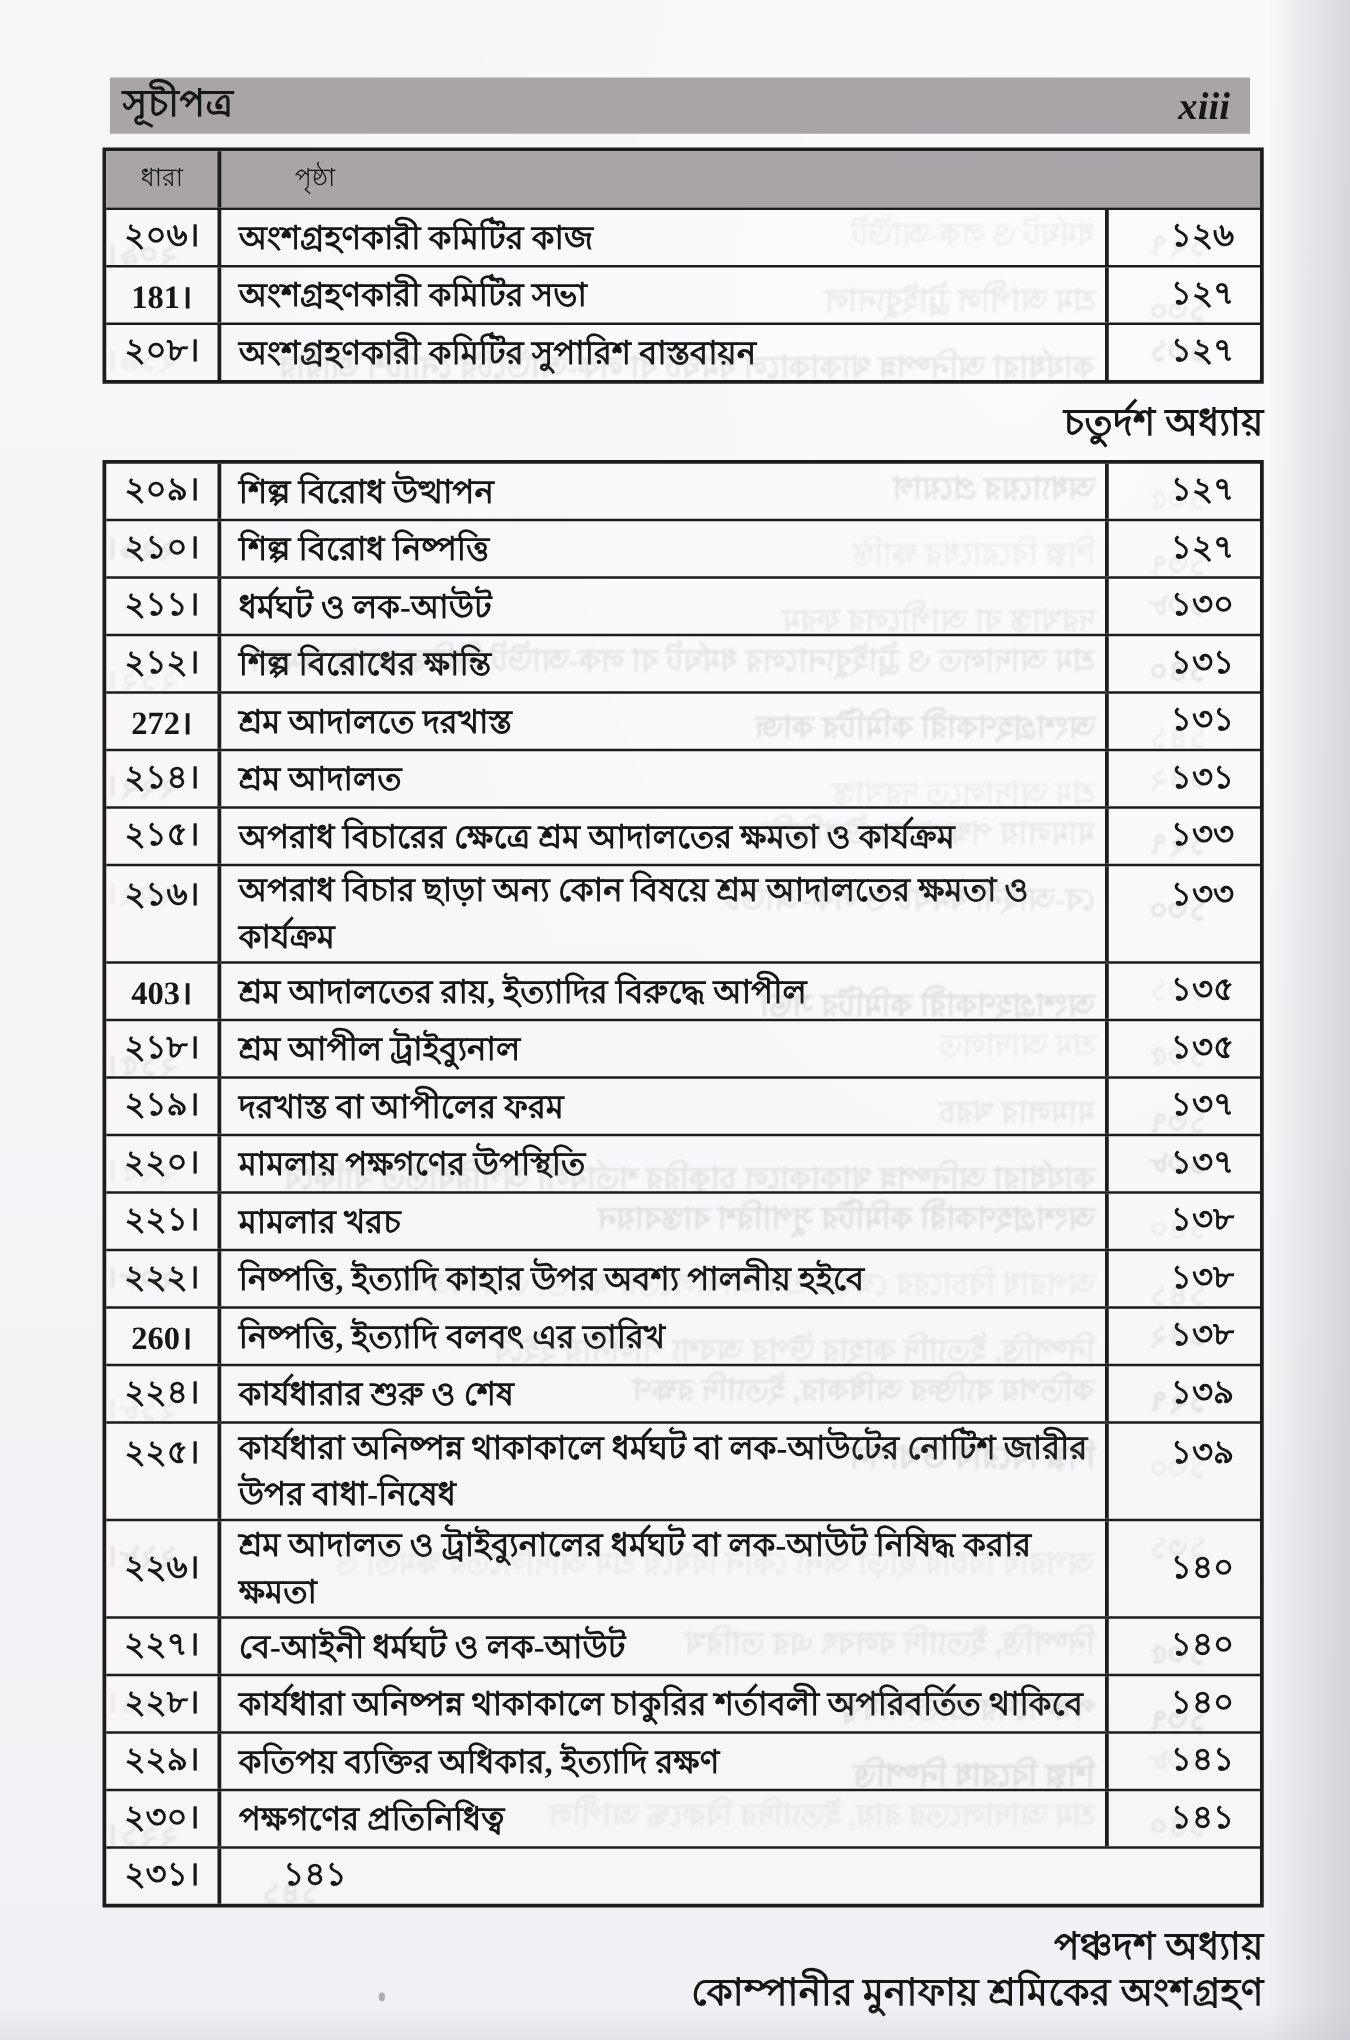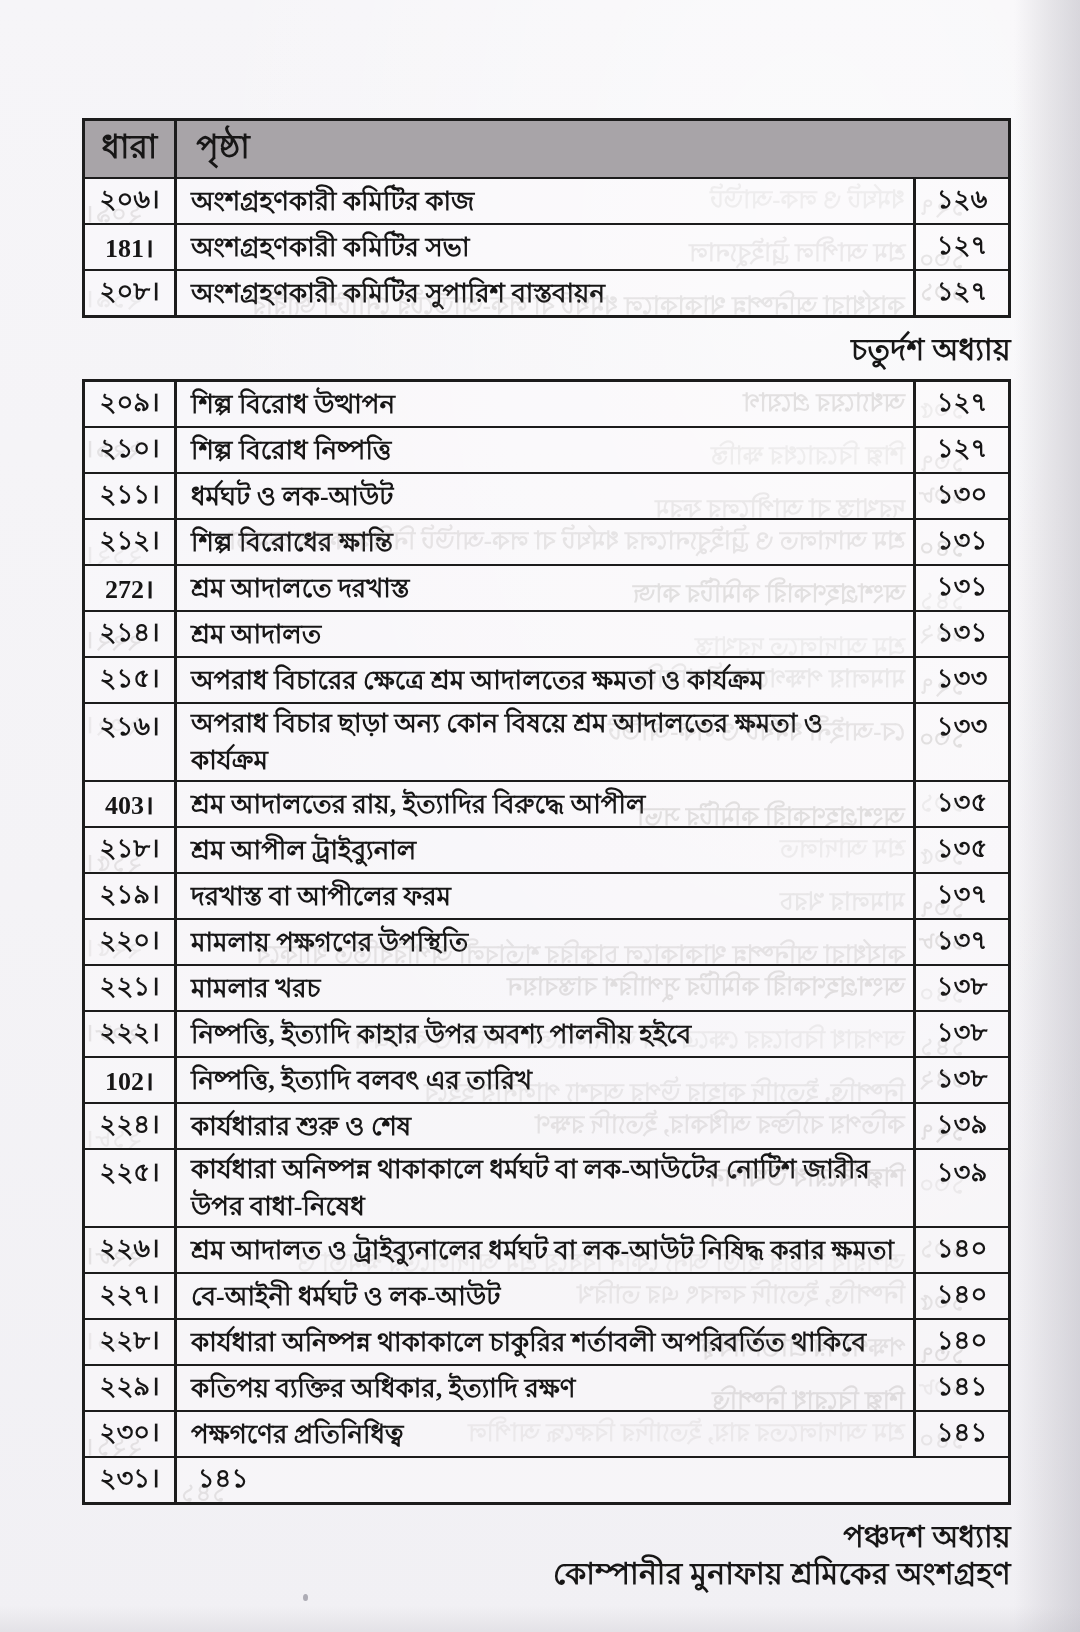--- a/index.html
+++ b/index.html
@@ -40,40 +40,44 @@
   .c-serial {
     width:92px; flex:0 0 92px; justify-content:center;
     border-right:3px solid var(--ink,#1c1c1c);
     font-size:26px; font-weight:700;
   }
   .c-subject {
     flex:1 1 auto; border-right:3px solid var(--ink,#1c1c1c);
     padding:1px 10px 1px 14px;
     font-size:26px; font-weight:700; line-height:37px; white-space:pre-line;
   }
-  .c-page { width:92px; flex:0 0 92px; justify-content:center; font-size:26px; font-weight:700; }
+  .c-page { width:92px; flex:0 0 92px; justify-content:center; font-size:26px; font-weight:700;margin-left:29px; }
   .trow.tall .cell { align-items:flex-start; }
   .trow.tall .c-serial, .trow.tall .c-page { padding-top:2px; }
   .trow.thead { background:var(--band,#a8a4a8); min-height:45px; }
-  .trow.thead .cell { font-size:33px; font-weight:700; justify-content:center; padding:0; }
+  .trow.thead .cell { font-size:20px; font-weight:400; justify-content:center; padding:0; }
   .chapter { text-align:right; font-weight:700; padding:13px 0 11px; }
   .chapter .ch-line { font-size:30px; line-height:37px; letter-spacing:.3px; }
   .ghost {
     position:absolute; right:8px; transform:scaleX(-1);
     color:#77716c; opacity:.14; filter:blur(.7px);
     font-weight:700; font-size:25px; white-space:nowrap; pointer-events:none;
   }
   .ghost.g-page { right:auto; left:3px; font-size:24px; }
   .ghost.g-serial { right:auto; left:2px; font-size:24px; }
   .speck { position:absolute; width:5px; height:7px; border-radius:50%; background:#6a6876; opacity:.5; }
 </style>
 </head>
 <body>
 
 <div class="page" style="--band: #a8a4a8; --ink: #1c1c1c;">
+  <div class="titlebar">
+    <span class="t-left">সূচীপত্র</span>
+    <span class="t-right">xiii</span>
+  </div>
   <div class="content">
       <div class="toc">
         <div class="trow thead">
           <div class="cell c-serial">ধারা</div>
           <div class="cell c-page">পৃষ্ঠা</div>
         </div>
         <div class="trow">
           <div class="cell c-serial">২০৬।<span class="ghost g-serial" style="top: 16px; opacity: 0.15;">২০৯।</span></div>
           <div class="cell c-subject">অংশগ্রহণকারী কমিটির কাজ<span class="ghost " style="top: 2px; opacity: 0.09;">ধর্মঘট ও লক-আউট</span></div>
           <div class="cell c-page">১২৬<span class="ghost g-page" style="top: 9px; opacity: 0.12;">১২৭</span></div>
@@ -158,21 +162,21 @@
           <div class="cell c-serial">২২১।</div>
           <div class="cell c-subject">মামলার খরচ<span class="ghost " style="top: 2px; opacity: 0.18;">অংশগ্রহণকারী কমিটির সুপারিশ বাস্তবায়ন</span></div>
           <div class="cell c-page">১৩৮<span class="ghost g-page" style="top: 9px; opacity: 0.09;">১৪০</span></div>
         </div>
         <div class="trow">
           <div class="cell c-serial">২২২।<span class="ghost g-serial" style="top: 2px; opacity: 0.15;">২০৮।</span></div>
           <div class="cell c-subject">নিষ্পত্তি, ইত্যাদি কাহার উপর অবশ্য পালনীয় হইবে<span class="ghost " style="top: 9px; opacity: 0.09;">অপরাধ বিচারের ক্ষেত্রে শ্রম আদালতের ক্ষমতা ও কার্যক্রম</span></div>
           <div class="cell c-page">১৩৮<span class="ghost g-page" style="top: 16px; opacity: 0.12;">১৪১</span></div>
         </div>
         <div class="trow">
-          <div class="cell c-serial">102।</div>
+          <div class="cell c-serial">260।</div>
           <div class="cell c-subject">নিষ্পত্তি, ইত্যাদি বলবৎ এর তারিখ<span class="ghost " style="top: 16px; opacity: 0.12;">নিষ্পত্তি, ইত্যাদি কাহার উপর অবশ্য পালনীয় হইবে</span></div>
           <div class="cell c-page">১৩৮<span class="ghost g-page" style="top: 2px; opacity: 0.15;">১৪২</span></div>
         </div>
         <div class="trow">
           <div class="cell c-serial">২২৪।<span class="ghost g-serial" style="top: 16px; opacity: 0.09;">২১৮।</span></div>
           <div class="cell c-subject">কার্যধারার শুরু ও শেষ<span class="ghost " style="top: 2px; opacity: 0.15;">কতিপয় ব্যক্তির অধিকার, ইত্যাদি রক্ষণ</span></div>
           <div class="cell c-page">১৩৯<span class="ghost g-page" style="top: 9px; opacity: 0.18;">১২৭</span></div>
         </div>
         <div class="trow tall">
           <div class="cell c-serial">২২৫।</div>

